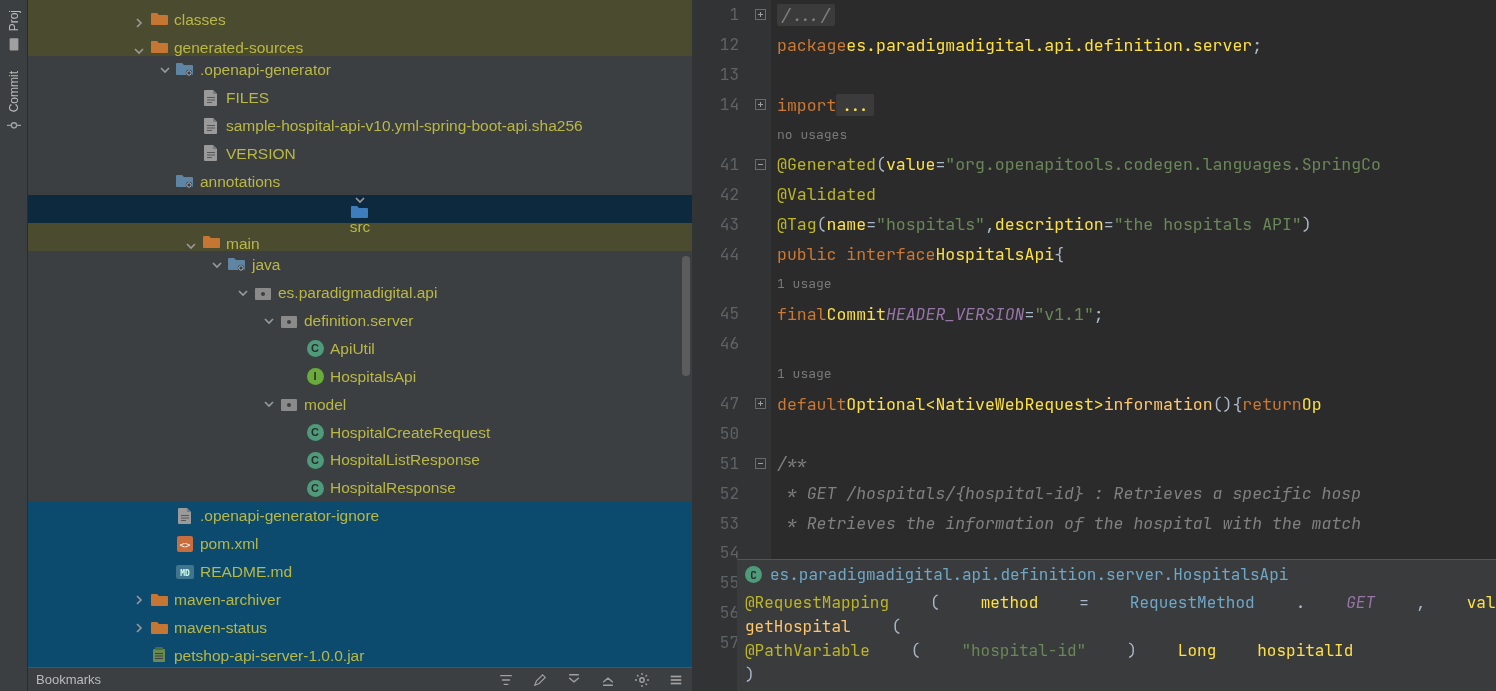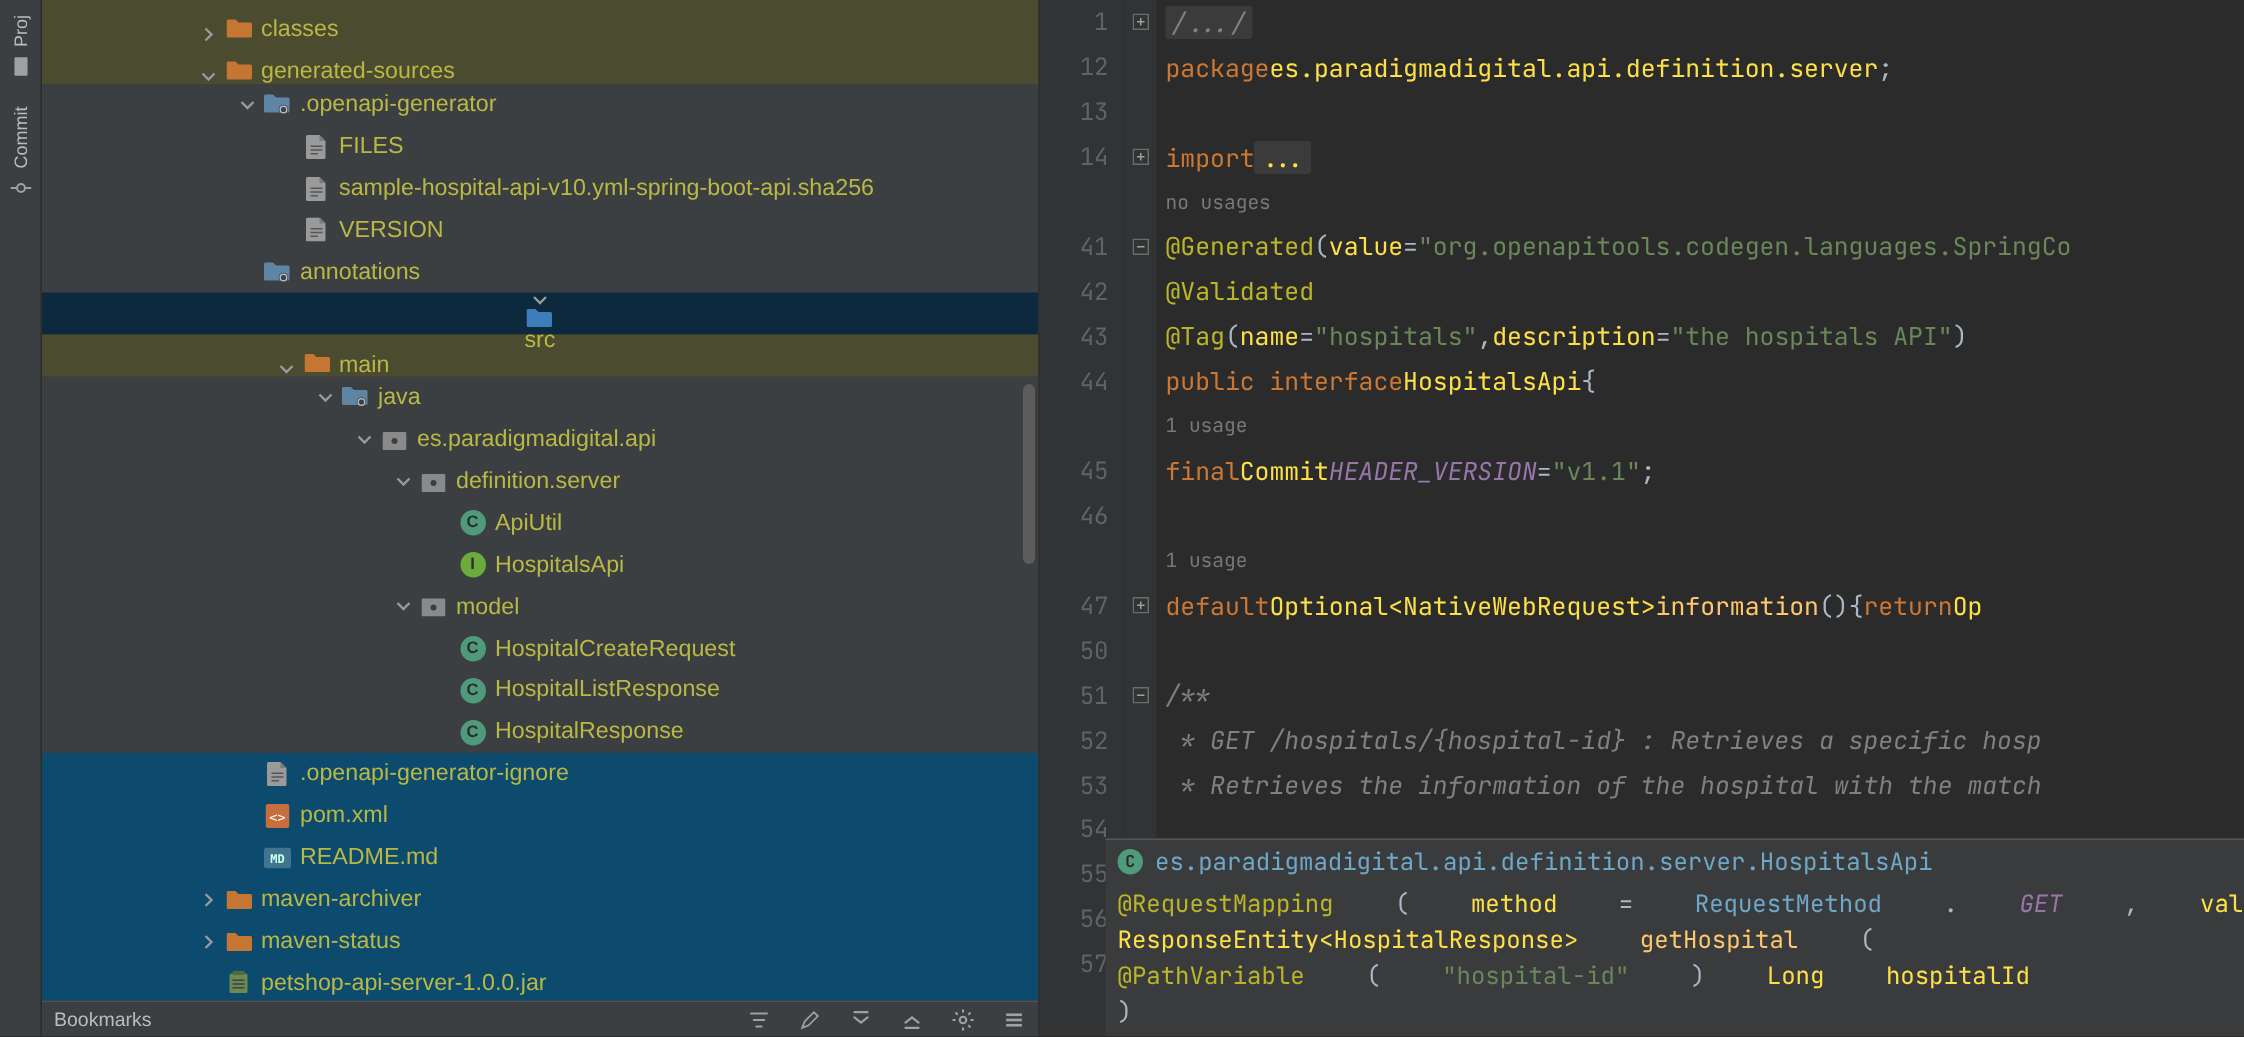--- a/index.html
+++ b/index.html
@@ -540,20 +540,20 @@
         </div>
     </div>
 
     <div class="doc-popup">
       <div class="doc-head">
         <span class="circle" style="background:#4e9a7b;">C</span>
         <span style="color:#6fa7c7;">es.paradigmadigital.api.definition.server.HospitalsApi</span>
       </div>
       <div class="doc-body" id="docbody">
           <div class="line"><span class="tok-ann">@RequestMapping</span><span class="tok-punc">(</span><span class="tok-type">method</span> <span class="tok-punc">=</span> <span class="tok-type" style="color:#6fa7c7">RequestMethod</span><span class="tok-punc">.</span><span class="tok-field" style="color:#9876aa">GET</span><span class="tok-punc">,</span>  <span class="tok-type">value</span> <span class="tok-punc">=</span> <span class="tok-str">"/hospitals/{hosp</span></div>
-          <div class="line"><span class="tok-type">ResponseEntity&lt;HospitalResponse&gt;</span> <span class="tok-meth">getHospital</span><span class="tok-punc">(</span></div>
+          <div class="line"> <span class="tok-meth">getHospital</span><span class="tok-punc">(</span></div>
           <div class="line">    <span class="tok-ann">@PathVariable</span><span class="tok-punc">(</span><span class="tok-str">"hospital-id"</span><span class="tok-punc">)</span> <span class="tok-type">Long</span> <span class="tok-type">hospitalId</span></div>
           <div class="line"><span class="tok-punc">)</span></div>
         </div>
     </div>
   </div>
 
 </div>
 
 </body></html>

